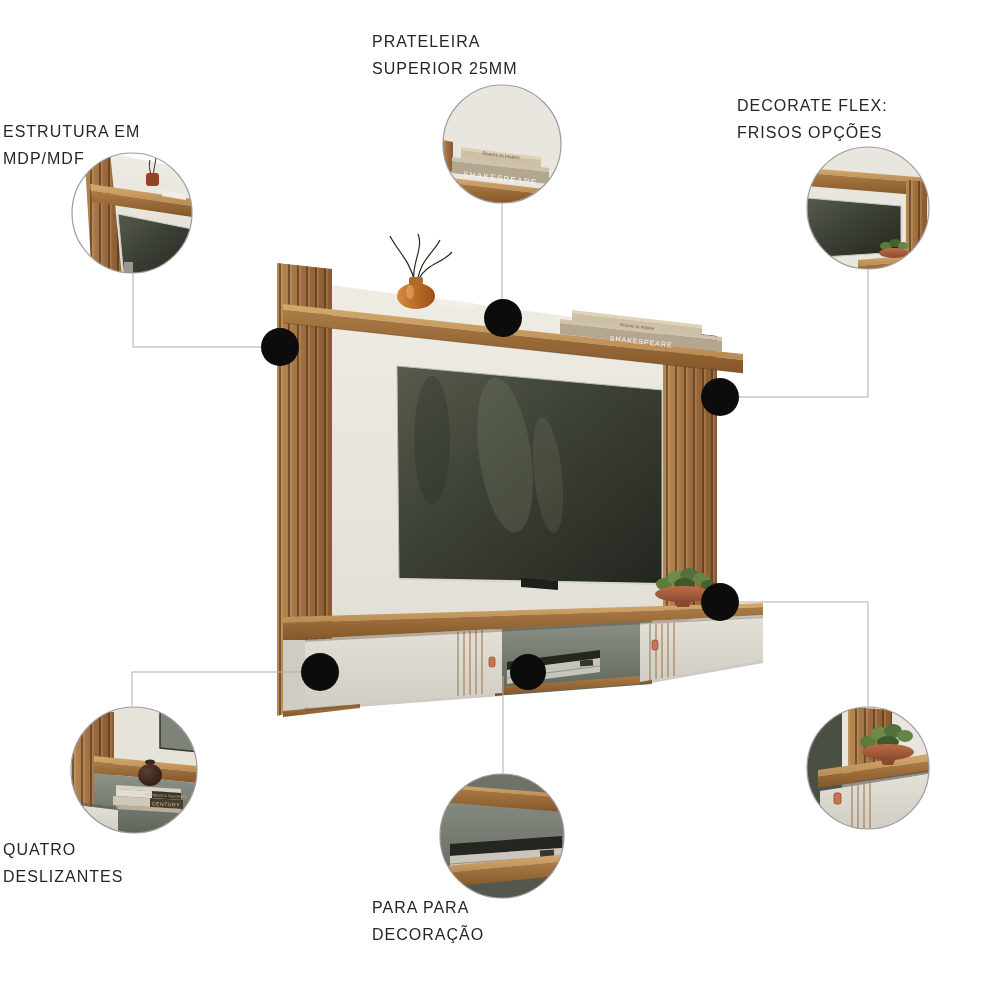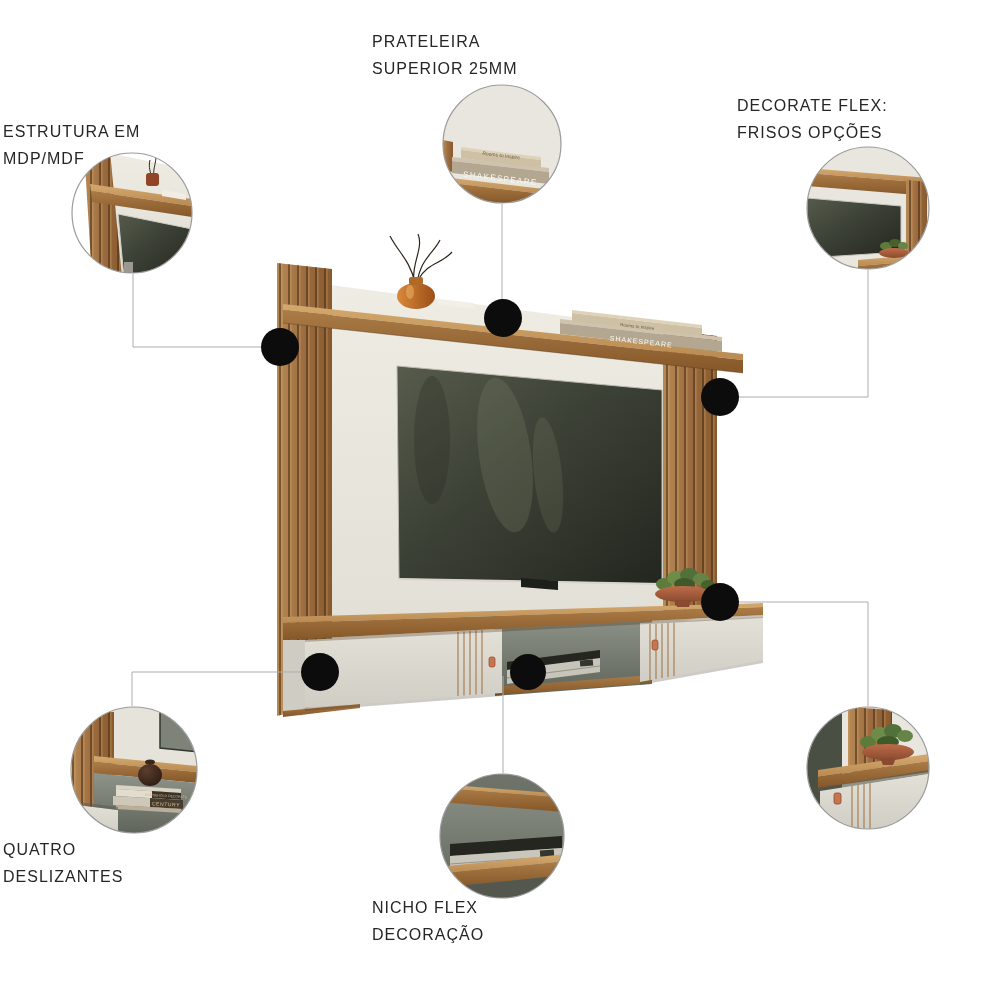--- a/index.html
+++ b/index.html
@@ -323,17 +323,17 @@
   </div>
   <div class="callout" style="left:737px;top:92px;">
     <span>DECORATE FLEX:</span>
     <span>FRISOS OPÇÕES</span>
   </div>
   <div class="callout" style="left:3px;top:836px;">
     <span>QUATRO</span>
     <span>DESLIZANTES</span>
   </div>
   <div class="callout" style="left:372px;top:894px;">
-    <span>NICHO FLEX</span>
+    <span>PARA PARA</span>
     <span>DECORAÇÃO</span>
   </div>
 
 </div>
 
 </body></html>

